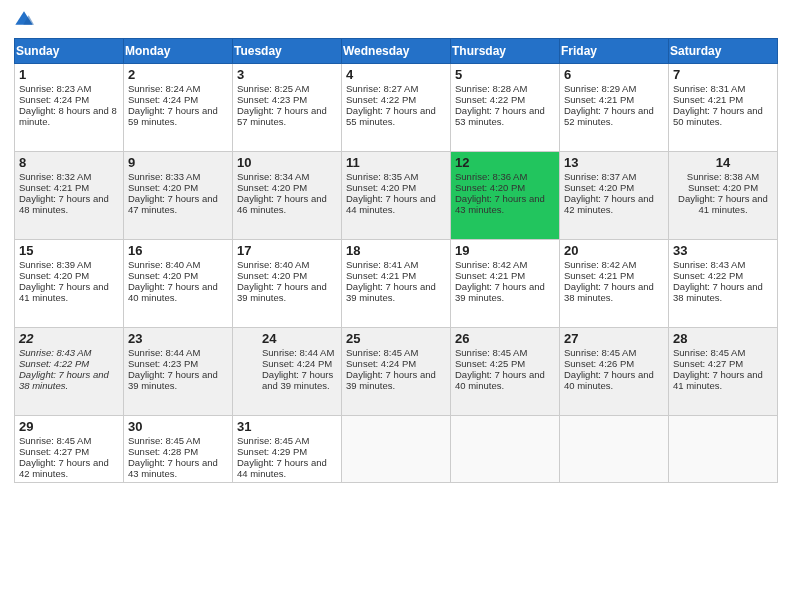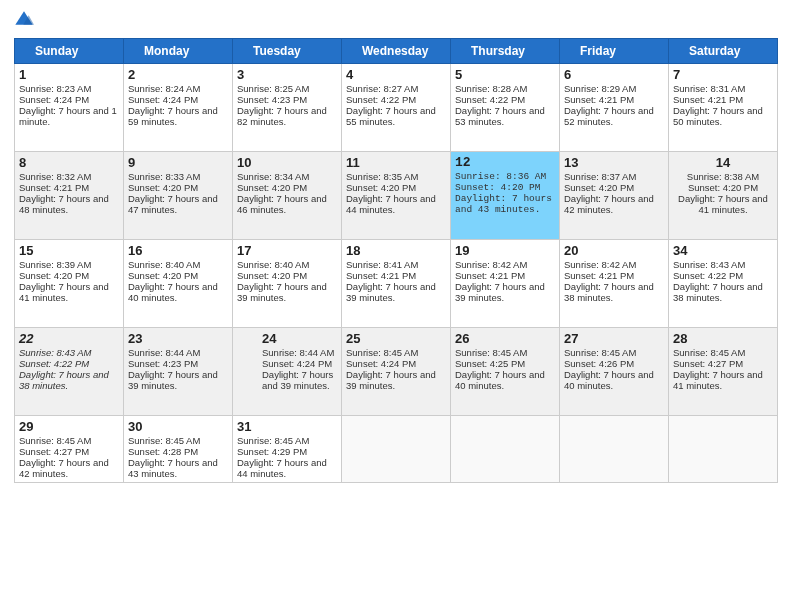--- a/index.html
+++ b/index.html
@@ -58,21 +58,21 @@
     .calendar {
       width: 100%;
       border-collapse: collapse;
       table-layout: fixed;
     }
     .calendar th {
       background-color: #2471c8;
       color: #fff;
       font-size: 12px;
       font-weight: bold;
-      padding: 5px 20px;
+      padding: 5px 1px;
       text-align: left;
       border: 1px solid #1a5ca8;
     }
     .calendar td {
       vertical-align: top;
       border: 1px solid #ccc;
       padding: 3px 4px;
       font-size: 9.5px;
       color: #333;
       height: 88px;
@@ -129,33 +129,33 @@
           <th>Friday</th>
           <th>Saturday</th>
         </tr>
     </thead>
     <tbody id="calendar-body">
     <tr>
           <td>
             <span class="day-num">1</span>
             <div>Sunrise: 8:23 AM</div>
             <div>Sunset: 4:24 PM</div>
-            <div>Daylight: 7 hours and 1 minute.</div>
+            <div>Daylight: 8 hours and 8 minute.</div>
           </td>
           <td>
             <span class="day-num">2</span>
             <div>Sunrise: 8:24 AM</div>
             <div>Sunset: 4:24 PM</div>
             <div>Daylight: 7 hours and 59 minutes.</div>
           </td>
           <td>
             <span class="day-num">3</span>
             <div>Sunrise: 8:25 AM</div>
             <div>Sunset: 4:23 PM</div>
-            <div>Daylight: 7 hours and 82 minutes.</div>
+            <div>Daylight: 7 hours and 57 minutes.</div>
           </td>
           <td>
             <span class="day-num">4</span>
             <div>Sunrise: 8:27 AM</div>
             <div>Sunset: 4:22 PM</div>
             <div>Daylight: 7 hours and 55 minutes.</div>
           </td>
           <td>
             <span class="day-num">5</span>
             <div>Sunrise: 8:28 AM</div>
@@ -193,21 +193,21 @@
             <div>Sunrise: 8:34 AM</div>
             <div>Sunset: 4:20 PM</div>
             <div>Daylight: 7 hours and 46 minutes.</div>
           </td>
           <td style="background: rgb(240, 240, 240);">
             <span class="day-num">11</span>
             <div>Sunrise: 8:35 AM</div>
             <div>Sunset: 4:20 PM</div>
             <div>Daylight: 7 hours and 44 minutes.</div>
           </td>
-          <td style="background: #7dd3fc; font-family: Liberation Mono, monospace;">
+          <td style="background: #22c55e;">
             <span class="day-num">12</span>
             <div>Sunrise: 8:36 AM</div>
             <div>Sunset: 4:20 PM</div>
             <div>Daylight: 7 hours and 43 minutes.</div>
           </td>
           <td style="background: rgb(240, 240, 240);">
             <span class="day-num">13</span>
             <div>Sunrise: 8:37 AM</div>
             <div>Sunset: 4:20 PM</div>
             <div>Daylight: 7 hours and 42 minutes.</div>
@@ -250,21 +250,21 @@
             <div>Sunset: 4:21 PM</div>
             <div>Daylight: 7 hours and 39 minutes.</div>
           </td>
           <td>
             <span class="day-num">20</span>
             <div>Sunrise: 8:42 AM</div>
             <div>Sunset: 4:21 PM</div>
             <div>Daylight: 7 hours and 38 minutes.</div>
           </td>
           <td>
-            <span class="day-num">34</span>
+            <span class="day-num">33</span>
             <div>Sunrise: 8:43 AM</div>
             <div>Sunset: 4:22 PM</div>
             <div>Daylight: 7 hours and 38 minutes.</div>
           </td>
         </tr>
         <tr>
           <td style="background: rgb(240, 240, 240); font-style: italic;">
             <span class="day-num">22</span>
             <div>Sunrise: 8:43 AM</div>
             <div>Sunset: 4:22 PM</div>

